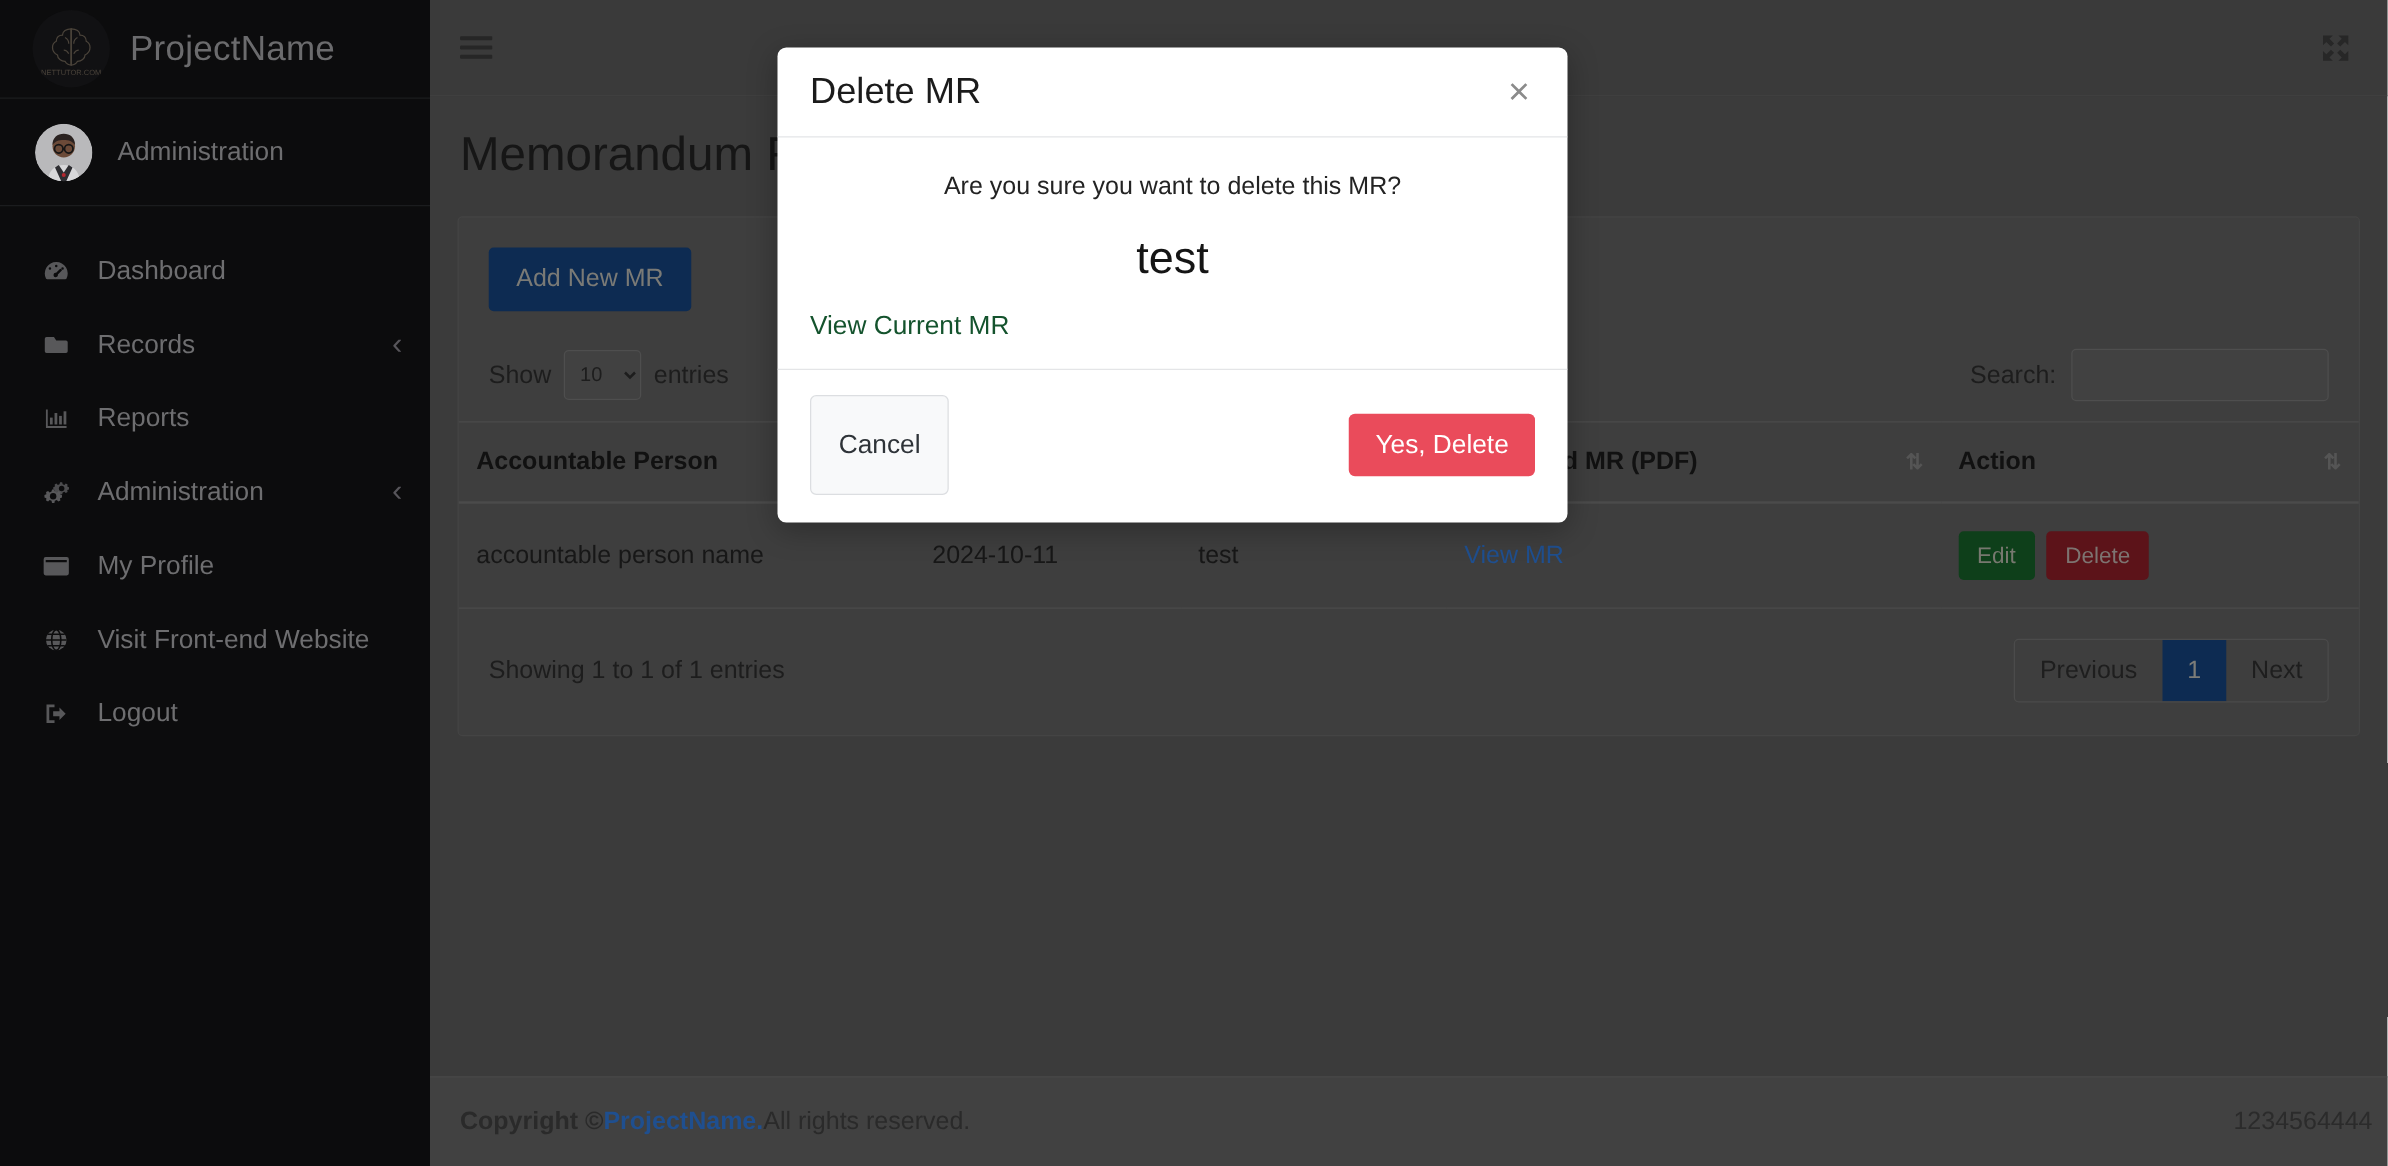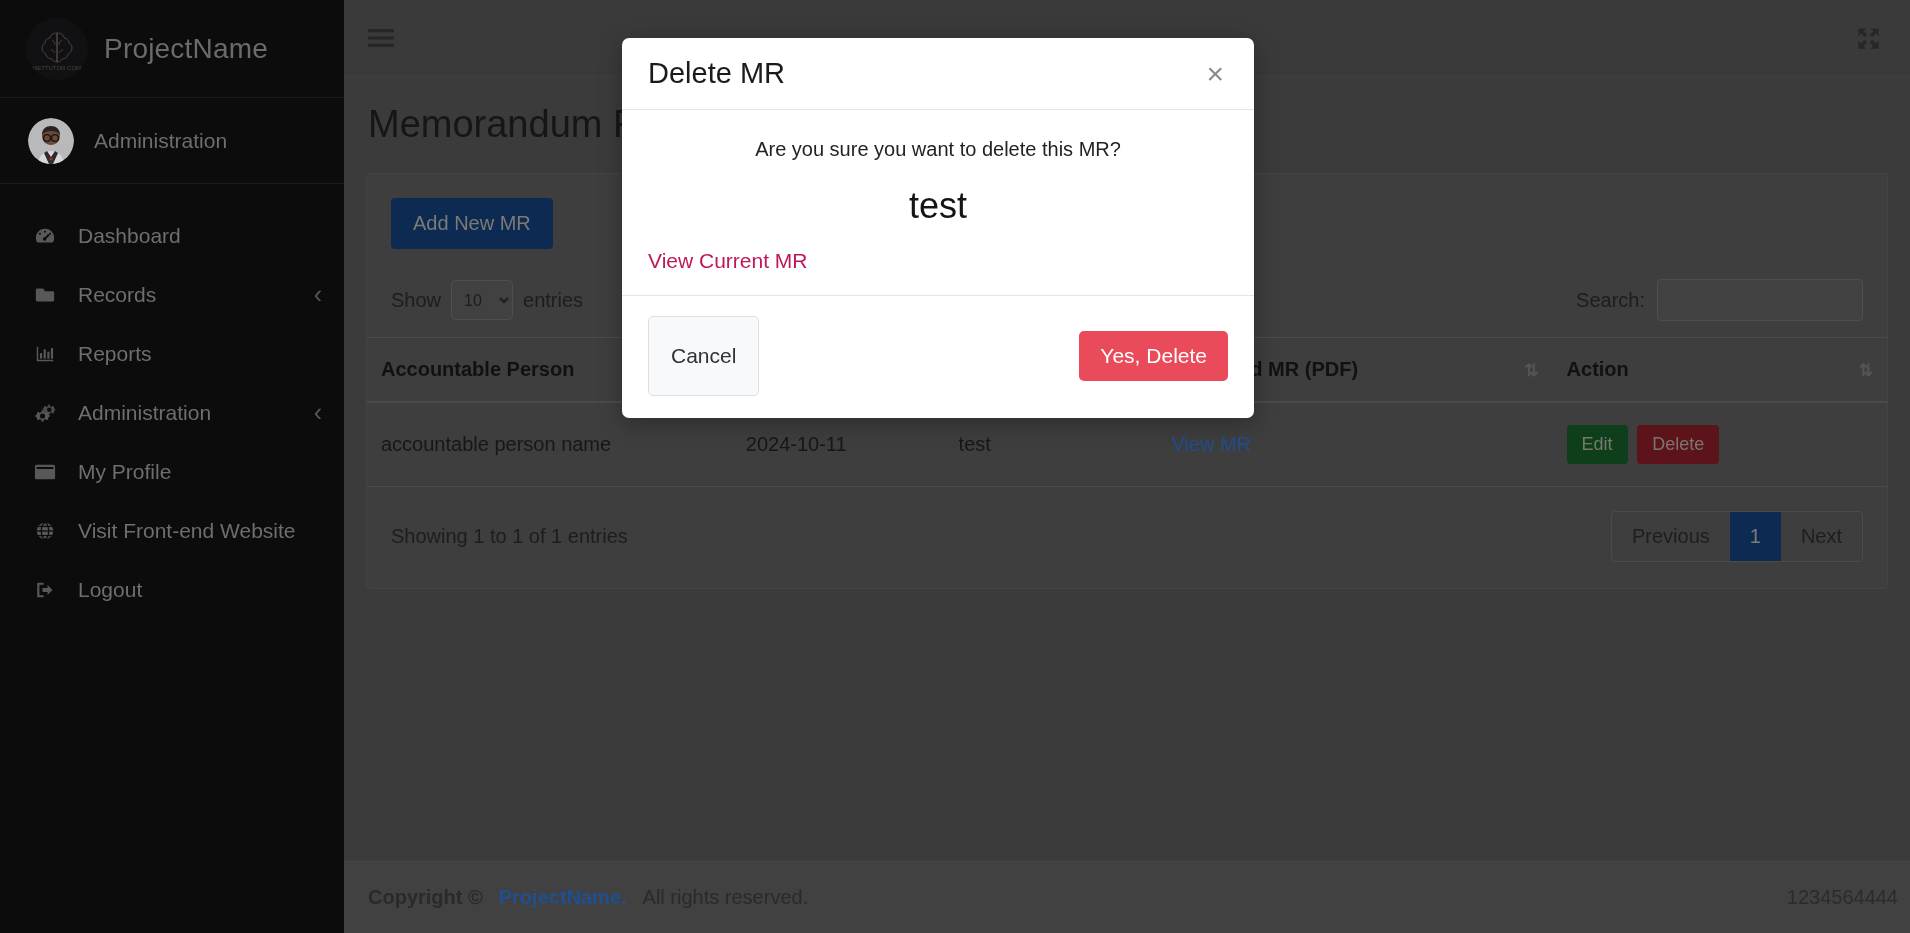--- a/index.html
+++ b/index.html
@@ -24,21 +24,21 @@
   
   .sidebar {
     width: 344px;
     height: 933px;
     background: #0c0c0d;
     flex: 0 0 344px;
     position: relative;
     z-index: 1;
   }
   .brand {
-    height: 98px;
+    height: 79px;
     display: flex;
     align-items: center;
     padding-left: 26px;
     border-bottom: 1px solid #1b1c1e;
   }
   .brand-logo {
     width: 62px;
     height: 62px;
     border-radius: 50%;
     background: #111113;
@@ -285,21 +285,20 @@
   .footer {
     height: 72px;
     flex: 0 0 72px;
     background: #414141;
     border-top: 1px solid #484848;
     display: flex;
     align-items: center;
     padding: 0 12px 0 24px;
     font-size: 20px;
     color: #2a2a2a;
-    gap: 16px;
   }
   .footer b { color: #2a2a2a; }
   .footer .brandlink { color: #1f4f8f; font-weight: bold; }
   .footer-right { margin-left: auto; color: #2b2b2b; }
 
   
   .modal {
     position: absolute;
     left: 622px;
     top: 38px;
@@ -344,21 +343,21 @@
   }
   .modal-value {
     text-align: center;
     font-size: 36px;
     color: #151515;
     margin: 24px 0 22px 0;
   }
   .modal-link {
     display: inline-block;
     font-size: 21px;
-    color: #be185d;
+    color: #14532d;
     text-decoration: none;
     cursor: pointer;
   }
   .modal-footer {
     display: flex;
     align-items: center;
     justify-content: space-between;
     padding: 20px 26px 22px 26px;
   }
   .btn-cancel {

